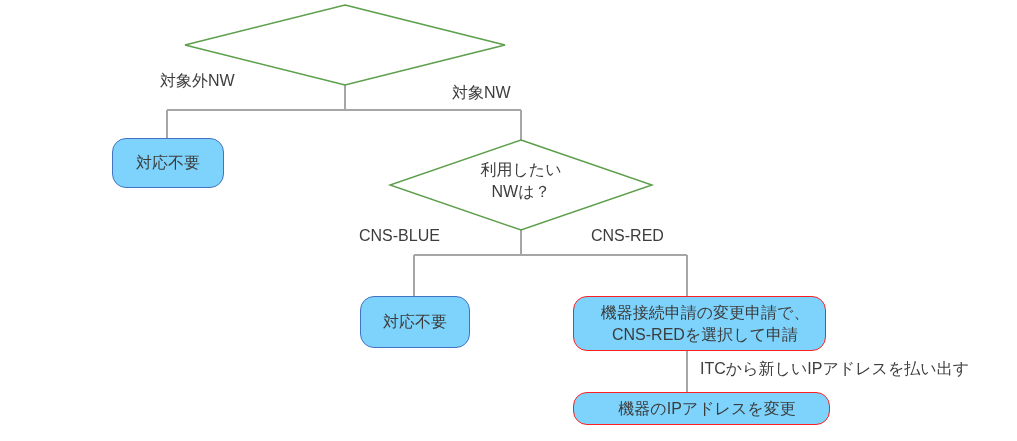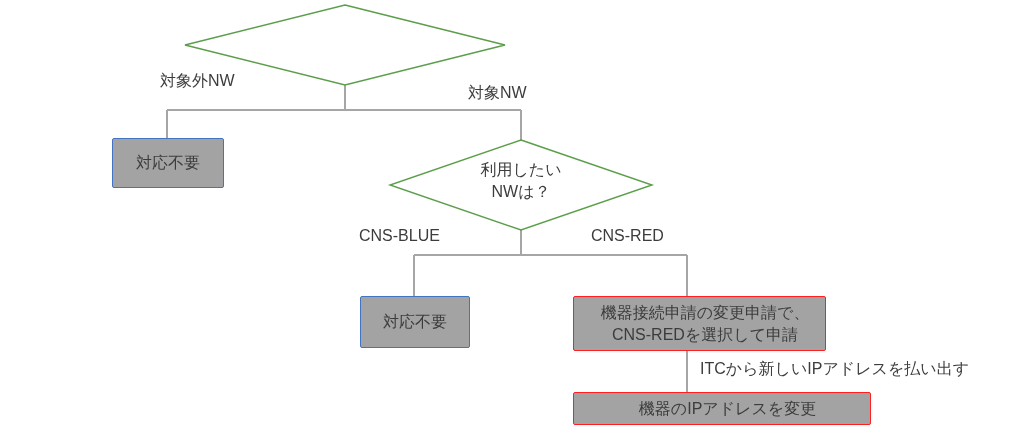--- a/index.html
+++ b/index.html
@@ -31,22 +31,22 @@
     box-sizing: border-box;
     display: flex;
     align-items: center;
     justify-content: center;
     text-align: center;
     color: #3c3c3c;
     line-height: 1.32;
     white-space: pre-line;
   }
   .box {
-    border-radius: 2px;
-    background: #a3a3a3;
+    border-radius: 14px;
+    background: #7dd3fc;
     font-size: 16px;
   }
   .box.blue  { border: 1.6px solid #4573c4; }
   .box.red   { border: 1.6px solid #fe2020; padding-left: 11px; }
 
   .diamond-text {
     position: absolute;
     display: flex;
     align-items: center;
     justify-content: center;
@@ -63,24 +63,24 @@
     white-space: nowrap;
   }
 
   
   #d1-text { left:185px; top:5px;  width:320px; height:80px; }
   #d2-text { left:390px; top:136px; width:262px; height:90px; }
 
   #box-noaction-1 { left:112px; top:138px; width:112px; height:50px; }
   #box-noaction-2 { left:360px; top:296px; width:110px; height:52px; }
   #box-apply      { left:573px; top:296px; width:253px; height:55px; font-size:16px; }
-  #box-changeip   { left:573px; top:392px; width:298px; height:33px; }
+  #box-changeip   { left:573px; top:392px; width:257px; height:33px; }
 
   #lbl-out-nw  { left:160px; top:71px;  }
-  #lbl-in-nw   { left:468px; top:83px;  }
+  #lbl-in-nw   { left:452px; top:83px;  }
   #lbl-blue    { left:359px; top:227px; }
   #lbl-red     { left:591px; top:227px; }
   #lbl-itc     { left:700px; top:359px; }
 </style>
 </head>
 <body>
 
 <div id="canvas">
 
   <svg class="layer" viewBox="0 0 1017 441" xmlns="http://www.w3.org/2000/svg">

